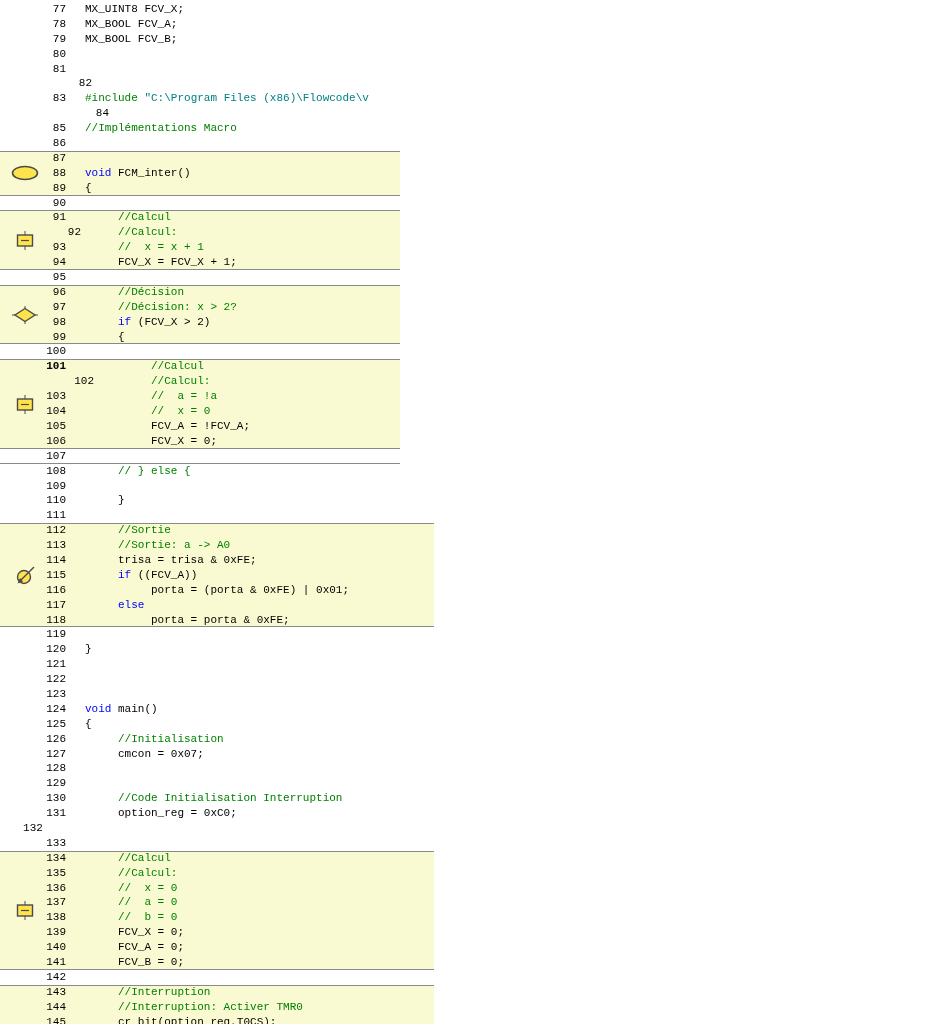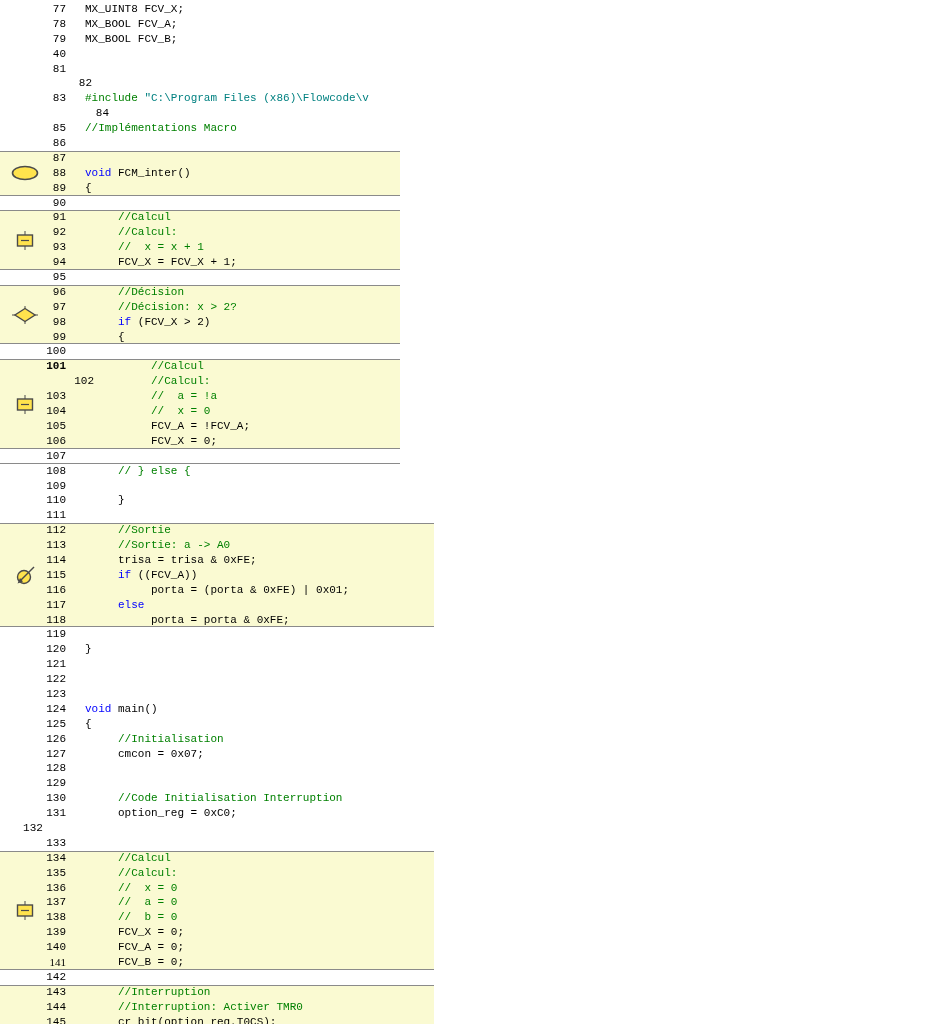--- a/index.html
+++ b/index.html
@@ -72,21 +72,21 @@
       </div>
       <div class="row">
         <span class="num" style="color: rgb(0, 0, 0);">78</span>
         <span class="code"><span style="color: rgb(0, 0, 0);">MX_BOOL FCV_A;</span></span>
       </div>
       <div class="row">
         <span class="num" style="color: rgb(0, 0, 0);">79</span>
         <span class="code"><span style="color: rgb(0, 0, 0);">MX_BOOL FCV_B;</span></span>
       </div>
       <div class="row">
-        <span class="num" style="color: rgb(0, 0, 0);">40</span>
+        <span class="num" style="color: rgb(0, 0, 0);">80</span>
         <span class="code"></span>
       </div>
       <div class="row">
         <span class="num" style="color: rgb(0, 0, 0);">81</span>
         <span class="code"></span>
       </div>
       <div class="row">
         <span class="num" style="color: rgb(0, 0, 0); margin-left: 26px;">82</span>
         <span class="code"></span>
       </div>
@@ -125,21 +125,21 @@
         <span class="num" style="color: rgb(0, 0, 0);">90</span>
         <span class="code"></span>
       </div>
       <div class="row">
         <div class="hl" style="width: 400px; background: rgb(250, 250, 210); border-top: 1px solid rgb(138, 138, 138);"></div>
         <span class="num" style="color: rgb(0, 0, 0);">91</span>
         <span class="code"><span style="color: rgb(0, 128, 0);">     //Calcul</span></span>
       </div>
       <div class="row">
         <div class="hl" style="width: 400px; background: rgb(250, 250, 210);"></div>
-        <span class="num" style="color: rgb(0, 0, 0);">92</span>
+        <span class="num" style="color: rgb(0, 0, 0); padding-left: 15px;">92</span>
         <span class="code"><span style="color: rgb(0, 128, 0);">     //Calcul:</span></span>
       </div>
       <div class="row">
         <div class="hl" style="width: 400px; background: rgb(250, 250, 210);"></div>
         <span class="num" style="color: rgb(0, 0, 0);">93</span>
         <span class="code"><span style="color: rgb(0, 128, 0);">     //  x = x + 1</span></span>
       </div>
       <div class="row">
         <div class="hl" style="width: 400px; background: rgb(250, 250, 210); border-bottom: 1px solid rgb(138, 138, 138);"></div>
         <span class="num" style="color: rgb(0, 0, 0);">94</span>
@@ -349,21 +349,21 @@
         <span class="num" style="color: rgb(0, 0, 0);">139</span>
         <span class="code"><span style="color: rgb(0, 0, 0);">     FCV_X = 0;</span></span>
       </div>
       <div class="row">
         <div class="hl" style="width: 434px; background: rgb(250, 250, 210);"></div>
         <span class="num" style="color: rgb(0, 0, 0);">140</span>
         <span class="code"><span style="color: rgb(0, 0, 0);">     FCV_A = 0;</span></span>
       </div>
       <div class="row">
         <div class="hl" style="width: 434px; background: rgb(250, 250, 210); border-bottom: 1px solid rgb(138, 138, 138);"></div>
-        <span class="num" style="color: rgb(0, 0, 0); font-family: Liberation Serif, serif;">141</span>
+        <span class="num" style="color: rgb(0, 0, 0);">141</span>
         <span class="code"><span style="color: rgb(0, 0, 0);">     FCV_B = 0;</span></span>
       </div>
       <div class="row">
         <span class="num" style="color: rgb(0, 0, 0);">142</span>
         <span class="code"></span>
       </div>
       <div class="row">
         <div class="hl" style="width: 434px; background: rgb(250, 250, 210); border-top: 1px solid rgb(138, 138, 138);"></div>
         <span class="num" style="color: rgb(0, 0, 0);">143</span>
         <span class="code"><span style="color: rgb(0, 128, 0);">     //Interruption</span></span>

